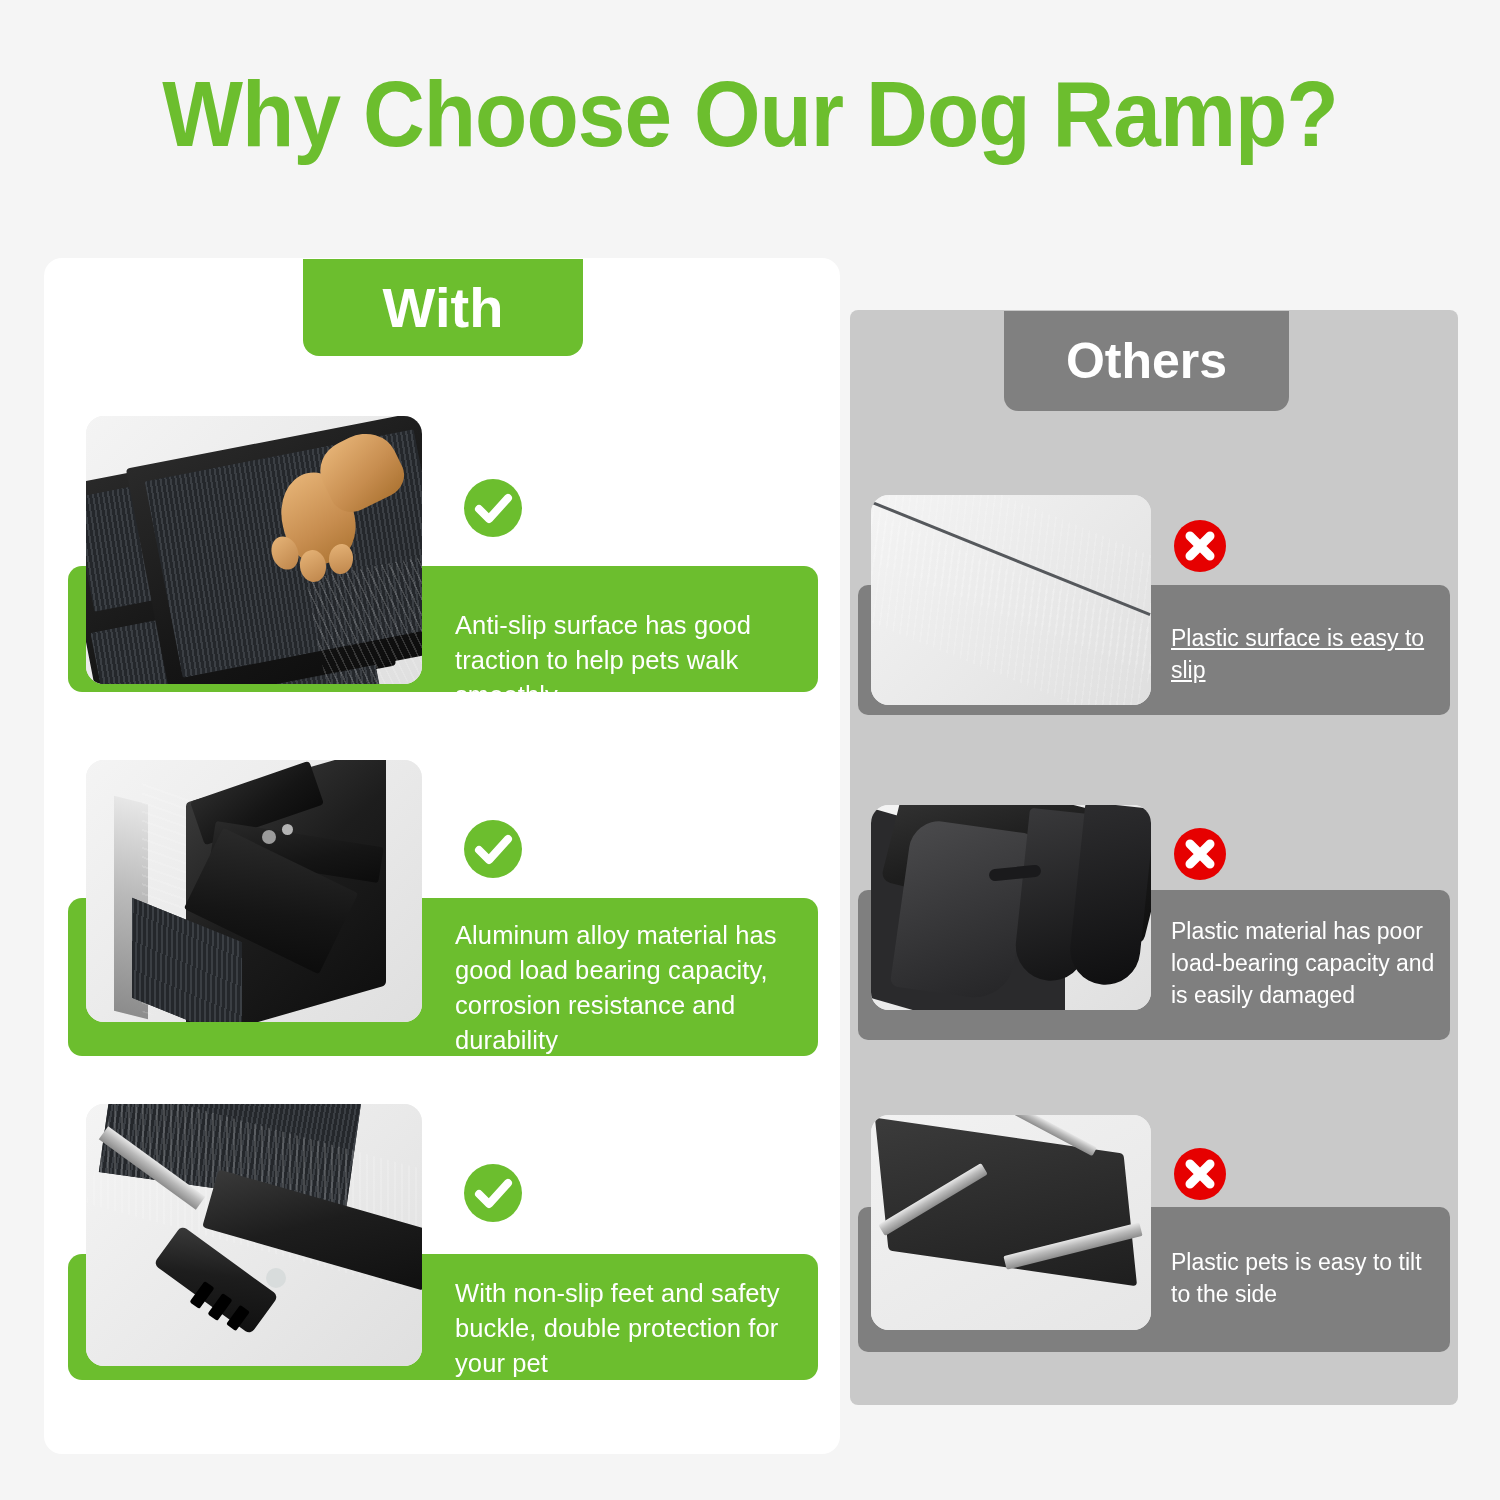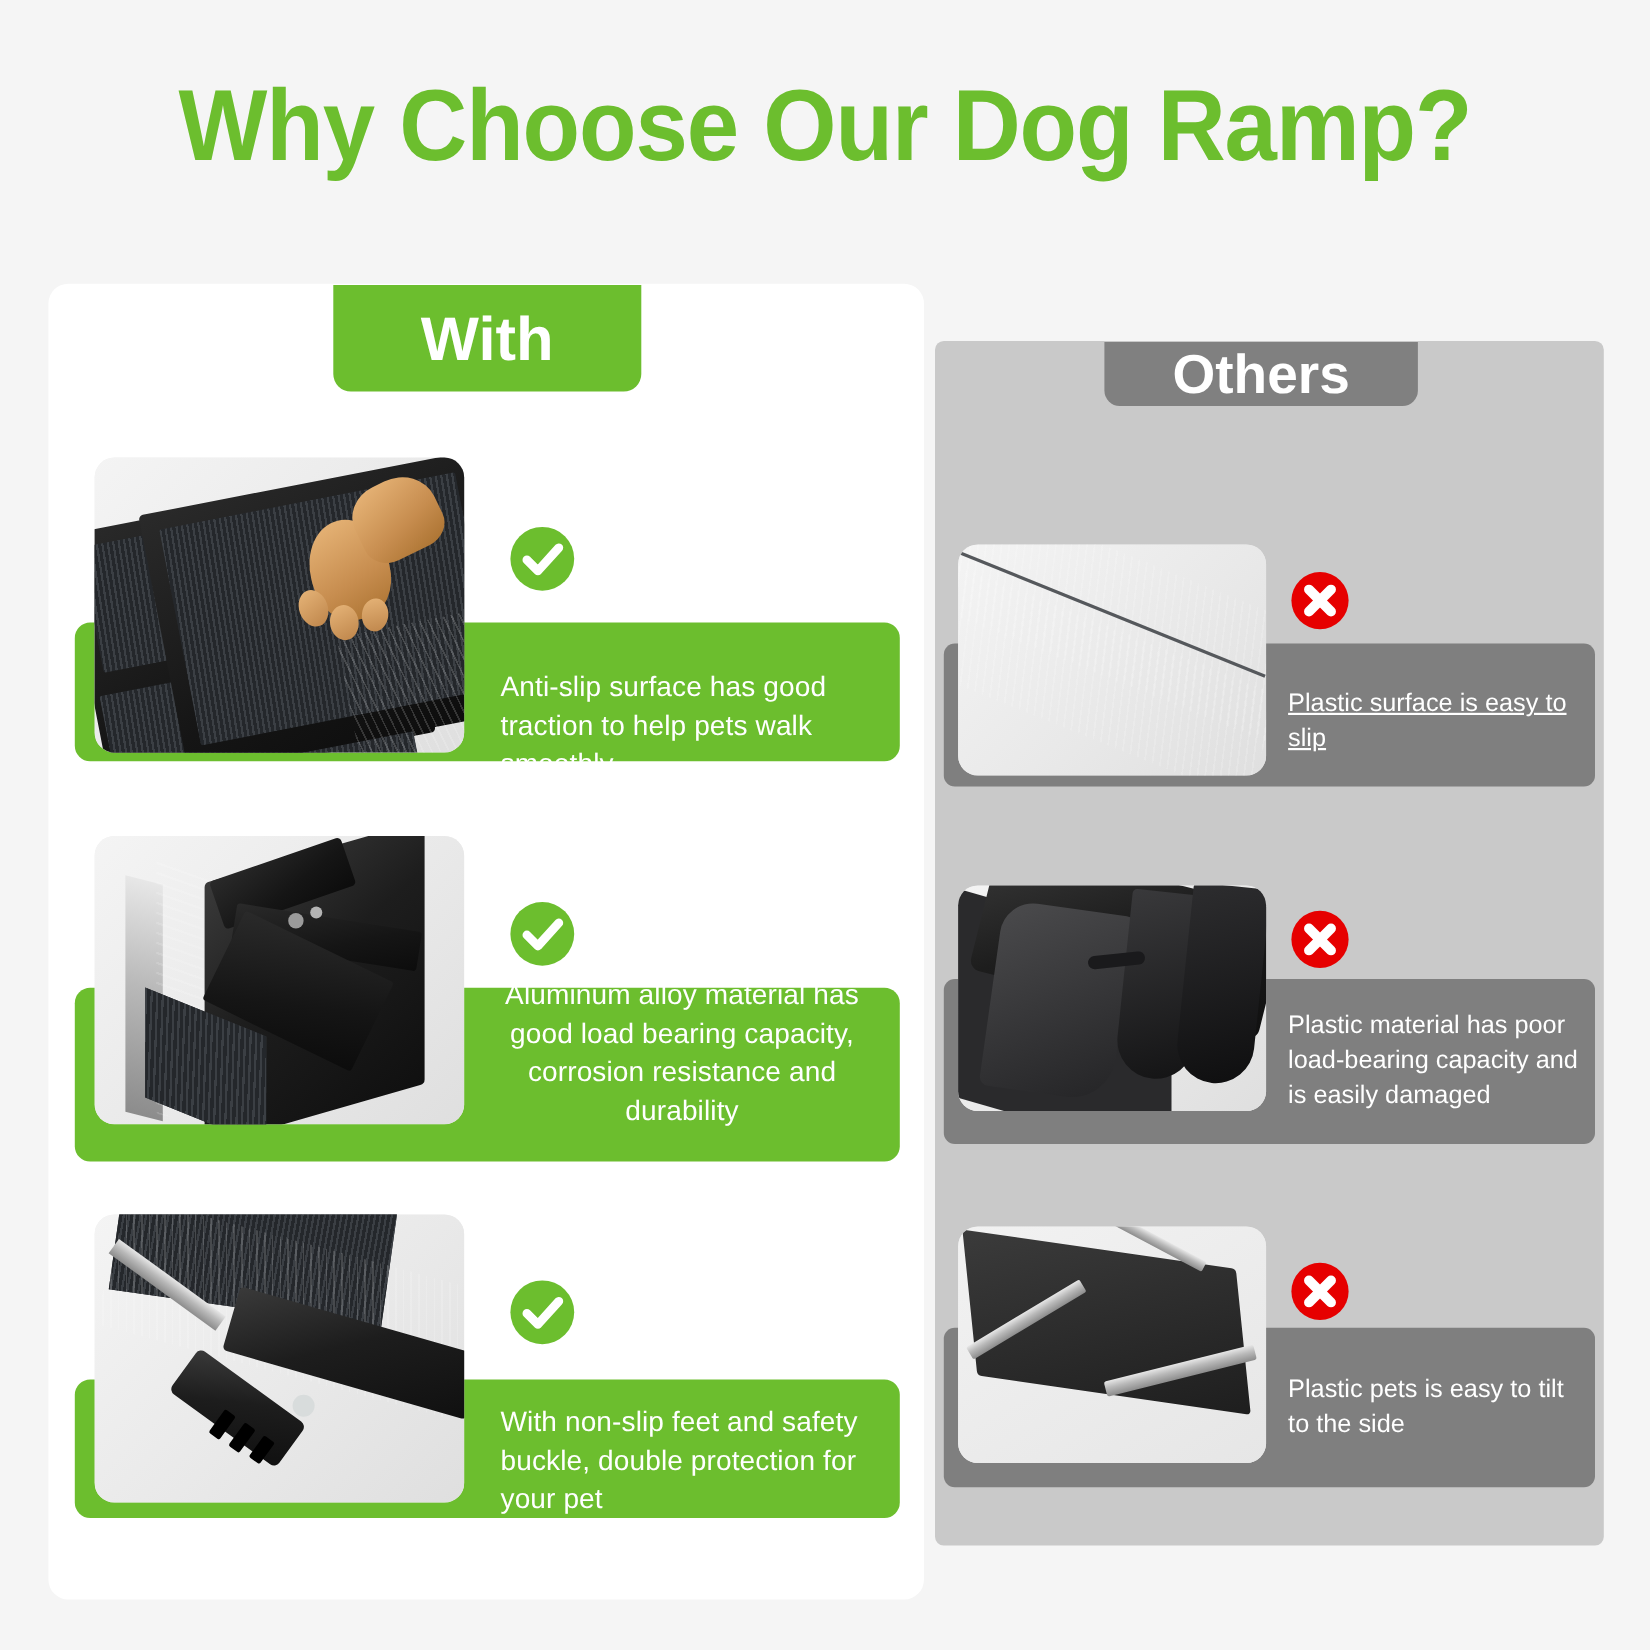--- a/index.html
+++ b/index.html
@@ -67,21 +67,21 @@
     width: 280px;
     height: 97px;
     background: #6CBE2E;
     border-radius: 0 0 16px 16px;
     font-size: 56px;
   }
   .badge-others {
     left: 1004px;
     top: 311px;
     width: 285px;
-    height: 58px;
+    height: 100px;
     background: #808080;
     border-radius: 0 0 14px 14px;
     font-size: 50px;
   }
 
   .ours-bar {
     position: absolute;
     background: #6CBE2E;
     border-radius: 14px;
     left: 68px;
@@ -217,21 +217,21 @@
   <div class="ph frame-dark" style="left:110px;top:96px;width:150px;height:90px;transform:rotate(26deg);border-radius:3px;"></div>
   <div class="ph" style="left:176px;top:70px;width:14px;height:14px;border-radius:50%;background:#9b9b9b;"></div>
   <div class="ph" style="left:196px;top:64px;width:11px;height:11px;border-radius:50%;background:#b4b4b4;"></div>
   <div class="ph mat-texture" style="left:46px;top:160px;width:110px;height:100px;transform:skewY(22deg);"></div>
 </div>
 <div class="tick-icon" style="left:464px;top:820px;">
   <svg width="58" height="58" viewBox="0 0 58 58">
       <path d="M15 30 L25 40 L44 19" stroke="#FFFFFF" stroke-width="8" fill="none" stroke-linecap="round" stroke-linejoin="round"></path>
     </svg>
 </div>
-<div class="ours-bar-text" style="top:888px;text-align:center;">Aluminum alloy material has good load bearing capacity, corrosion resistance and durability</div>
+<div class="ours-bar-text" style="top:918px;">Aluminum alloy material has good load bearing capacity, corrosion resistance and durability</div>
 
 <div class="ours-bar" style="top:1254px;height:126px;"></div>
 <div class="photo-card ours-photo" style="top:1104px;height:262px;">
   <div class="ph ph-bg-light"></div>
   <div class="ph mat-texture" style="left:20px;top:-34px;width:250px;height:120px;transform:rotate(8deg);"></div>
   <div class="ph frame-dark ribbed" style="left:10px;top:24px;width:330px;height:120px;transform:rotate(15deg);border-radius:3px;"></div>
   <div class="ph alu-edge" style="left:6px;top:56px;width:120px;height:16px;transform:rotate(36deg);"></div>
   <div class="ph plastic-dark" style="left:120px;top:96px;width:230px;height:60px;transform:rotate(16deg);border-radius:4px;"></div>
   <div class="ph plastic-dark" style="left:70px;top:152px;width:120px;height:48px;transform:rotate(36deg);border-radius:6px;"></div>
   <div class="ph" style="left:110px;top:178px;width:12px;height:26px;background:#000;transform:rotate(36deg);border-radius:2px;"></div>

